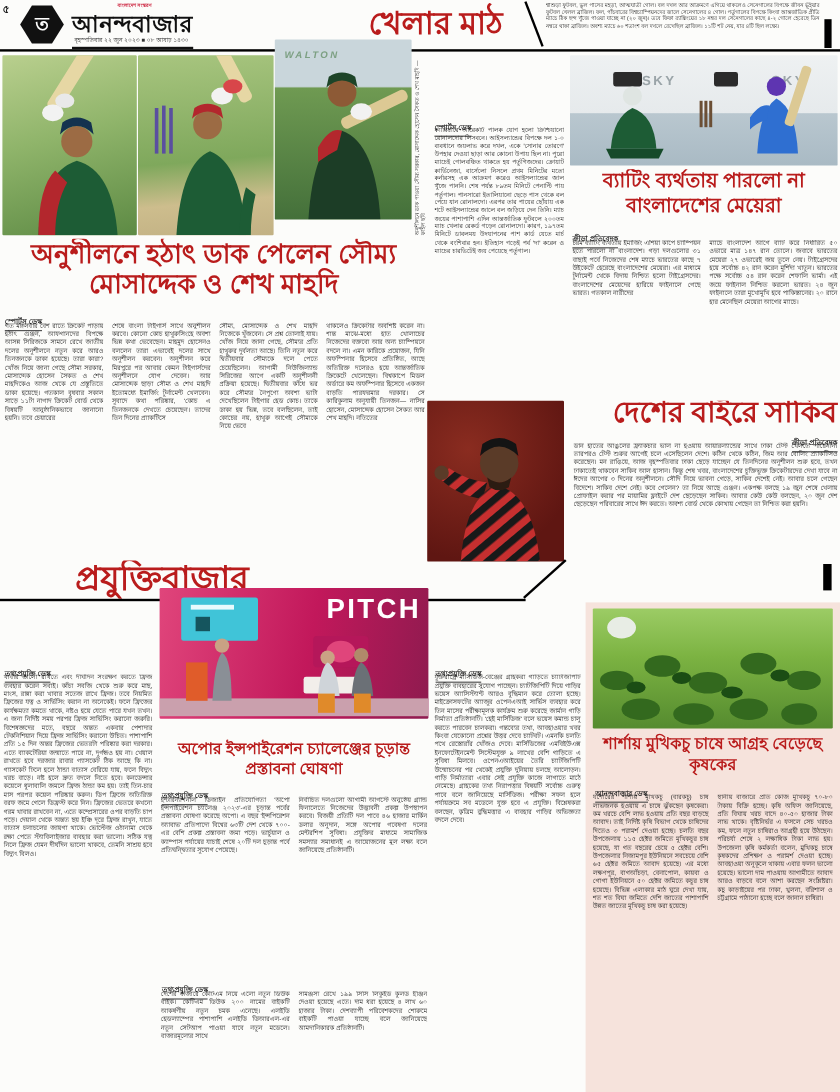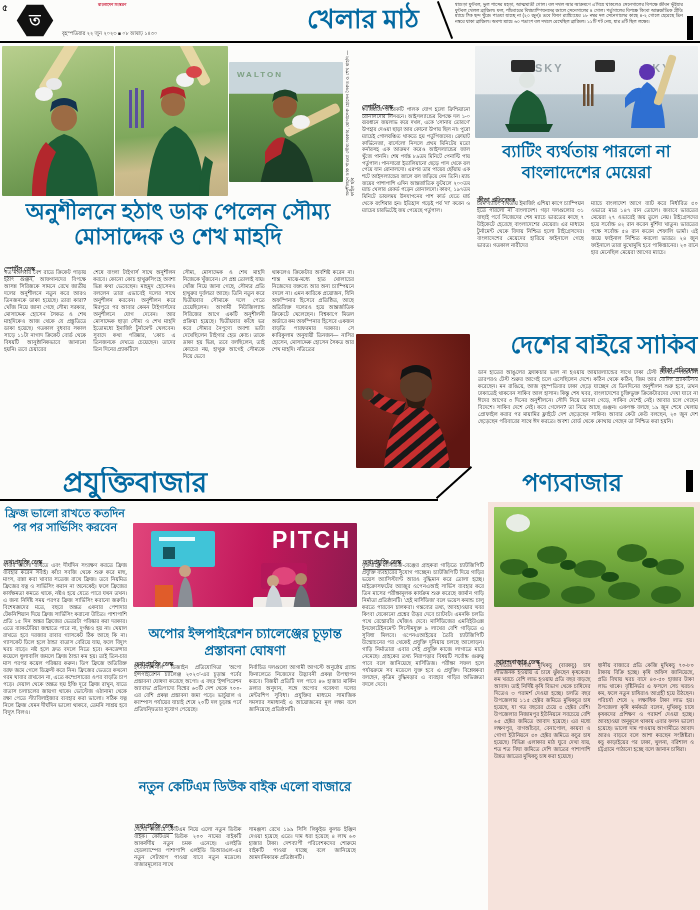--- a/index.html
+++ b/index.html
@@ -1,19 +1,19 @@
 <!DOCTYPE html>
 <html><head>
 <meta charset="utf-8">
 <style>
   html,body{margin:0;padding:0;background:#e9e9e6;}
   #page{position:relative;width:700px;height:910px;background:#fcfcfa;margin:0 auto;
         font-family:"Liberation Sans",sans-serif;color:#111;overflow:hidden;}
   .abs{position:absolute;}
-  .headline{font-weight:bold;color:#0369a1;text-align:center;overflow:hidden;}
+  .headline{font-weight:bold;color:#b91c1c;text-align:center;overflow:hidden;}
   .byline{font-weight:bold;font-size:6px;color:#222;border-bottom:1px solid #555;display:inline-block;padding-bottom:1px;}
   .body-text{font-size:5.3px;line-height:7px;text-align:justify;color:#1b1b1b;overflow:hidden;}
   .colrow{display:flex;gap:7px;overflow:hidden;}
   .colrow>div{flex:1;overflow:hidden;}
   .rule{background:#000;}
   .photo{position:absolute;overflow:hidden;border-radius:1px;}
   .vcap{writing-mode:vertical-rl;transform:rotate(180deg);font-size:4.6px;color:#333;overflow:hidden;line-height:1.1;}
   .pink{background:#f6e3dc;}
   .board-txt{font-weight:bold;color:#9aa4a8;letter-spacing:2px;}
   .diag{position:absolute;width:2px;background:#000;}
@@ -23,20 +23,21 @@
 
 <div id="page">
 
   <div class="abs" style="left:2px;top:1px;font-size:9px;font-weight:bold;">৫</div>
 
   <div class="abs" style="left:16px;top:4px;width:38px;height:33px;background:#111;clip-path:polygon(28% 2%,72% 2%,98% 50%,72% 98%,28% 98%,2% 50%);display:flex;align-items:center;justify-content:center;">
     <span style="color:#fff;font-size:15px;font-weight:bold;">ত</span>
   </div>
 
   <div class="abs" style="left:98px;top:2px;font-size:4px;color:#c8102e;font-weight:bold;">বাংলাদেশ সংস্করণ</div>
+  <div class="abs" style="left:60px;top:6px;font-size:19px;font-weight:bold;letter-spacing:.5px;border-bottom:2px solid #111;padding-bottom:1px;">আনন্দবাজার</div>
   <div class="abs" style="left:62px;top:30px;font-size:5px;color:#333;">বৃহস্পতিবার ২২ জুন ২০২৩ ■ ০৮ আষাঢ় ১৪৩০</div>
 
   <div class="abs headline" style="left:288px;top:0px;width:150px;font-size:26px;line-height:38px;">খেলার মাঠ</div>
 
   <div class="diag" style="left:444px;top:0px;height:40px;transform:rotate(-21deg);"></div>
 
   <div class="abs body-text" style="left:455px;top:2px;width:228px;height:37px;font-size:4.5px;line-height:5.6px;">শ্বাশুড়া ফুটবল, ভুল পাসের মহড়া, আত্মঘাতী গোল। বল দখল আর আক্রমণে এগিয়ে থাকলেও সেনেগালের বিপক্ষে জীবন ভূঁইয়ার ফুটবল খেলল ব্রাজিল। ফল, পাঁচবারের বিশ্বচ্যাম্পিয়নদের জালে সেনেগালের ৪ গোল। পর্তুগালের বিপক্ষে কিংবা আন্তর্জাতিক প্রীতি ম্যাচে ঠিক ছন্দ খুঁজে পাওয়া যাচ্ছে না (২০ জুন)। তবে ফিফা র‍্যাঙ্কিংয়ের ১৮ নম্বর দল সেনেগালের কাছে ৪-২ গোলে হেরেছে তিন নম্বরে থাকা ব্রাজিল। অবশ্য ম্যাচে ৬০ শতাংশ বল দখলে রেখেছিল ব্রাজিল। ১১টি শট নেয়, যার ৪টি ছিল লক্ষ্যে।</div>
   <div class="abs rule" style="left:687px;top:16px;width:6px;height:24px;"></div>
 
   <div class="abs rule" style="left:0;top:41px;width:700px;height:2px;"></div>
@@ -61,21 +62,21 @@
       <rect x="72" y="-16" width="11" height="58" rx="4" fill="#e6d7a4" transform="rotate(-28 77 12)"></rect>
       <ellipse cx="70" cy="34" rx="9" ry="7" fill="#f2f2f2"></ellipse>
         <ellipse cx="79" cy="26" rx="8" ry="6" fill="#d8464a"></ellipse>
       <circle cx="58" cy="58" r="12" fill="#9c6b44"></circle>
       <path d="M45 53 q13 -12 26 0 l-2 -9 q-11 -7 -22 0 z" fill="#b3272d"></path>
       <path d="M32 150 q4 -60 28 -70 q26 10 30 70 z" fill="#1d5c35"></path>
       <path d="M84 150 q2 -28 6 -40 l8 6 q-4 16 -4 34 z" fill="#1d5c35"></path>
     </svg>
   </div>
 
-  <div class="photo" style="left:229px;top:62px;width:114px;height:120px;background:linear-gradient(180deg,#c9d6db 0%,#c9d6db 26%,#6f9a52 27%,#44703a 100%);">
+  <div class="photo" style="left:229px;top:33px;width:114px;height:150px;background:linear-gradient(180deg,#c9d6db 0%,#c9d6db 26%,#6f9a52 27%,#44703a 100%);font-style:italic;">
     <div class="abs board-txt" style="left:8px;top:8px;font-size:8px;color:#7da083;">WALTON</div>
     <svg class="abs" style="left:0;top:0;" width="114" height="150">
       <rect x="78" y="28" width="10" height="60" rx="4" fill="#dcc994" transform="rotate(64 83 58)"></rect>
       <ellipse cx="72" cy="60" rx="9" ry="7" fill="#f2f2f2"></ellipse>
       <circle cx="56" cy="44" r="12" fill="#8d5a36"></circle>
       <path d="M43 40 q13 -12 26 0 l-2 -9 q-11 -7 -22 0 z" fill="#1d4428"></path>
       <path d="M28 150 q4 -62 28 -74 q28 10 32 74 z" fill="#1c3d26"></path>
       <path d="M36 90 q10 -18 20 -14 l-4 16 q-8 4 -16 10 z" fill="#b3272d"></path>
     </svg>
   </div>
@@ -135,56 +136,53 @@
       <circle cx="12" cy="60" r="6" fill="#5a3b28"></circle>
     </svg>
   </div>
   <div class="abs headline" style="left:494px;top:334px;width:220px;font-size:24px;line-height:23px;font-family:Liberation Serif, serif;">দেশের বাইরে সাকিব</div>
   <div class="abs" style="left:478px;top:358px;width:220px;text-align:right;"><span class="byline">ক্রীড়া প্রতিবেদক</span></div>
   <div class="abs body-text" style="left:478px;top:369px;width:220px;height:99px;">ডান হাতের আঙুলের ফ্র্যাকচার ভাল না হওয়ায় আয়ারল্যান্ডের সাথে ঢাকা টেস্ট খেলতে পারেননি। তারপরও টেস্ট শুরুর আগেই চলে এসেছিলেন দেশে। কঠিন থেকে কঠিন, জিম আর বোলিং প্র্যাকটিসও করেছেন। মন রাঙিয়ে, আজ বৃহস্পতিবার ঢাকা ছেড়ে যাচ্ছেন যে তিনদিনের অনুশীলন শুরু হবে, তখন ঢাকাতেই থাকবেন সাকিব আল হাসান। কিন্তু শেষ খবর, বাংলাদেশের চুক্তিভুক্ত ক্রিকেটারদের দেখা যাবে না ঈদের আগের ৩ দিনের অনুশীলনে। সৌদি নিয়ে ভাবনা গেড়ে, সাকিব দেশেই নেই। আবার চলে গেছেন বিদেশে। সাকিব দেশে নেই। কবে গেলেন? তা নিয়ে আছে গুঞ্জন। একপক্ষ বলছে ১৯ জুন শেষে খেলায় প্রোফাইল করার পর মায়ামির ফ্লাইটে দেশ ছেড়েছেন সাকিব। আবার কেউ কেউ বলছেন, ২০ জুন দেশ ছেড়েছেন পরিবারের সাথে ঈদ করতে। অবশ্য বোর্ড থেকে কোথায় গেছেন তা নিশ্চিত করা হয়নি।</div>
 
   <div class="abs headline" style="left:30px;top:467px;width:210px;font-size:28px;line-height:32px;">প্রযুক্তিবাজার</div>
   <div class="abs rule" style="left:0;top:499px;width:438px;height:2px;"></div>
   <div class="diag" style="left:453px;top:459px;height:47px;transform:rotate(48deg);"></div>
-  <div class="abs headline" style="left:492px;top:467px;width:160px;font-size:24px;line-height:32px;">পণ্যবাজার</div>
   <div class="abs rule" style="left:686px;top:470px;width:7px;height:22px;"></div>
 
-  <div class="abs headline" style="left:2px;top:506px;width:126px;font-size:11px;line-height:14px;">ফ্রিজ ভালো রাখতে কতদিন পর পর সার্ভিসিং করবেন</div>
   <div class="abs" style="left:4px;top:550px;"><span class="byline">তথ্যপ্রযুক্তি ডেস্ক</span></div>
   <div class="abs body-text" style="left:3px;top:562px;width:124px;height:344px;">খাবার ভালো রাখতে এবং দীর্ঘদিন সংরক্ষণ করতে ফ্রিজ ব্যবহার করেন সবাই। কাঁচা সবজি থেকে শুরু করে মাছ, মাংস, রান্না করা খাবার সতেজ রাখে ফ্রিজ। তবে নিয়মিত ফ্রিজের যত্ন ও সার্ভিসিং করান না অনেকেই। ফলে ফ্রিজের কার্যক্ষমতা কমতে থাকে, নষ্টও হয়ে যেতে পারে যখন তখন। এ জন্য নির্দিষ্ট সময় পরপর ফ্রিজ সার্ভিসিং করানো জরুরি। বিশেষজ্ঞদের মতে, বছরে অন্তত একবার পেশাদার টেকনিশিয়ান দিয়ে ফ্রিজ সার্ভিসিং করানো উচিত। পাশাপাশি প্রতি ১৫ দিন অন্তর ফ্রিজের ভেতরটা পরিষ্কার করা দরকার। এতে ব্যাকটেরিয়া জন্মাতে পারে না, দুর্গন্ধও হয় না। খেয়াল রাখতে হবে দরজার রাবার গ্যাসকেট ঠিক আছে কি না। গ্যাসকেট ঢিলে হলে ঠান্ডা বাতাস বেরিয়ে যায়, ফলে বিদ্যুৎ খরচ বাড়ে। নষ্ট হলে দ্রুত বদলে নিতে হবে। কনডেন্সার কয়েলে ধুলাবালি জমলে ফ্রিজ ঠান্ডা কম হয়। তাই তিন-চার মাস পরপর কয়েল পরিষ্কার করুন। ডিপ ফ্রিজে অতিরিক্ত বরফ জমে গেলে ডিফ্রস্ট করে নিন। ফ্রিজের ভেতরে কখনো গরম খাবার রাখবেন না, এতে কম্প্রেসারের ওপর বাড়তি চাপ পড়ে। দেয়াল থেকে অন্তত ছয় ইঞ্চি দূরে ফ্রিজ রাখুন, যাতে বাতাস চলাচলের জায়গা থাকে। ভোল্টেজ ওঠানামা থেকে রক্ষা পেতে স্ট্যাবিলাইজার ব্যবহার করা ভালো। সঠিক যত্ন নিলে ফ্রিজ যেমন দীর্ঘদিন ভালো থাকবে, তেমনি সাশ্রয় হবে বিদ্যুৎ বিলও।</div>
 
-  <div class="photo" style="left:133px;top:523px;width:224px;height:84px;background:linear-gradient(100deg,#e0457b 0%,#c2185b 55%,#8e1b4f 100%);">
+  <div class="photo" style="left:133px;top:490px;width:224px;height:109px;background:linear-gradient(100deg,#e0457b 0%,#c2185b 55%,#8e1b4f 100%);">
     <div class="abs" style="right:6px;top:4px;font-size:23px;font-weight:bold;color:#fff;letter-spacing:2px;font-family:'Liberation Sans',sans-serif;">PITCH</div>
     <svg class="abs" style="left:0;top:0;" width="224" height="107">
       <rect x="18" y="8" width="64" height="36" rx="2" fill="#40c4d8"></rect>
       <rect x="26" y="14" width="36" height="4" fill="#e8fbfd"></rect>
         <rect x="30" y="24" width="12" height="12" fill="#15555e"></rect>
       <rect x="128" y="40" width="46" height="26" rx="3" fill="#b5175a"></rect>
       <ellipse cx="151" cy="53" rx="12" ry="9" fill="#e0457b"></ellipse>
       <rect x="0" y="92" width="224" height="15" fill="#caa0ad"></rect>
       <rect x="22" y="62" width="18" height="32" fill="#e05c2a"></rect>
       <circle cx="52" cy="48" r="6" fill="#c9a284"></circle>
         <path d="M44 94 q2 -34 8 -40 q8 4 8 40 z" fill="#8a8f96"></path>
       <rect x="120" y="74" width="46" height="14" rx="2" fill="#f2eeea"></rect>
       <circle cx="140" cy="58" r="6" fill="#caa284"></circle>
         <path d="M132 90 q2 -24 8 -28 q8 4 10 28 z" fill="#cfd4d9"></path>
       <circle cx="168" cy="56" r="6" fill="#b08a6a"></circle>
         <path d="M160 90 q2 -24 8 -28 q8 4 10 28 z" fill="#6b7076"></path>
       <rect x="132" y="88" width="14" height="16" fill="#e08a2a"></rect>
         <rect x="162" y="88" width="14" height="16" fill="#e08a2a"></rect>
     </svg>
   </div>
-  <div class="abs headline" style="left:133px;top:616px;width:224px;font-size:13px;line-height:16.5px;margin-top:10px;">অপোর ইন্সপাইরেশন চ্যালেঞ্জের চূড়ান্ত প্রস্তাবনা ঘোষণা</div>
+  <div class="abs headline" style="left:133px;top:616px;width:224px;font-size:13px;line-height:16.5px;">অপোর ইন্সপাইরেশন চ্যালেঞ্জের চূড়ান্ত প্রস্তাবনা ঘোষণা</div>
   <div class="abs" style="left:135px;top:652px;"><span class="byline">তথ্যপ্রযুক্তি ডেস্ক</span></div>
   <div class="abs colrow" style="left:134px;top:664px;width:222px;height:110px;">
     <div class="body-text">ইন্টারন্যাশনাল ডিজাইন প্রতিযোগিতা 'অপো ইন্সপাইরেশন চ্যালেঞ্জ ২০২৩'-এর চূড়ান্ত পর্বের প্রস্তাবনা ঘোষণা করেছে অপো। এ বছর 'ইন্সপিরেশন অ্যাবাভ' প্রতিপাদ্যে বিশ্বের ৬৩টি দেশ থেকে ৭০০-এর বেশি প্রকল্প প্রস্তাবনা জমা পড়ে। ভার্চুয়াল ও ক্যাম্পাস পর্যায়ের যাচাই শেষে ২০টি দল চূড়ান্ত পর্বে প্রতিদ্বন্দ্বিতার সুযোগ পেয়েছে।</div>
     <div class="body-text">নির্বাচিত দলগুলো আগামী আগস্টে অনুষ্ঠেয় গ্র্যান্ড ফিনালেতে নিজেদের উদ্ভাবনী প্রকল্প উপস্থাপন করবে। বিজয়ী প্রতিটি দল পাবে ৪৬ হাজার মার্কিন ডলার অনুদান, সঙ্গে অপোর গবেষণা দলের মেন্টরশিপ সুবিধা। প্রযুক্তির মাধ্যমে সামাজিক সমস্যার সমাধানই এ আয়োজনের মূল লক্ষ্য বলে জানিয়েছে প্রতিষ্ঠানটি।</div>
   </div>
 
-  <div class="abs headline" style="left:133px;top:779px;width:224px;font-size:13px;line-height:16.5px;">নতুন কেটিএম ডিউক বাইক এলো বাজারে</div>
   <div class="abs" style="left:135px;top:814px;"><span class="byline">তথ্যপ্রযুক্তি ডেস্ক</span></div>
   <div class="abs colrow" style="left:134px;top:826px;width:222px;height:80px;">
     <div class="body-text">দেশের বাজারে কেটিএম নিয়ে এলো নতুন ডিউক বাইক। কেটিএম ডিউক ২০০ নামের বাইকটি আকর্ষণীয় নতুন চমক এনেছে। এলইডি হেডল্যাম্পের পাশাপাশি এলইডি ডিআরএল-এর নতুন সেটআপ পাওয়া যাবে নতুন মডেলে। বাজারমূল্যের সাথে</div>
     <div class="body-text">সামঞ্জস্য রেখে ১৯৯ সিসি লিকুইড কুলড ইঞ্জিন দেওয়া হয়েছে এতে। দাম ধরা হয়েছে ৪ লাখ ৬০ হাজার টাকা। দেশব্যাপী পরিবেশকদের শোরুমে বাইকটি পাওয়া যাচ্ছে বলে জানিয়েছে আমদানিকারক প্রতিষ্ঠানটি।</div>
   </div>
 
   <div class="abs" style="left:363px;top:550px;"><span class="byline">তথ্যপ্রযুক্তি ডেস্ক</span></div>
   <div class="abs body-text" style="left:362px;top:562px;width:122px;height:344px;">যুক্তরাষ্ট্রে মার্সিডিজ-বেঞ্জের গ্রাহকরা গাড়িতে চ্যাটজিপিটি প্রযুক্তি ব্যবহারের সুযোগ পাচ্ছেন। চ্যাটজিপিটি দিয়ে গাড়ির ভয়েস অ্যাসিস্ট্যান্ট আরও বুদ্ধিমান করে তোলা হচ্ছে। মাইক্রোসফটের অ্যাজুর ওপেনএআই সার্ভিস ব্যবহার করে তিন মাসের পরীক্ষামূলক কার্যক্রম শুরু করেছে জার্মান গাড়ি নির্মাতা প্রতিষ্ঠানটি। 'হেই মার্সিডিজ' বলে ভয়েস কমান্ড চালু করতে পারবেন চালকরা। গন্তব্যের তথ্য, আবহাওয়ার খবর কিংবা যেকোনো প্রশ্নের উত্তর দেবে চ্যাটবট। এমনকি চলতি পথে রেস্তোরাঁর খোঁজও দেবে। মার্সিডিজের এমবিইউএক্স ইনফোটেইনমেন্ট সিস্টেমযুক্ত ৯ লাখের বেশি গাড়িতে এ সুবিধা মিলবে। ওপেনএআইয়ের তৈরি চ্যাটজিপিটি উন্মোচনের পর থেকেই প্রযুক্তি দুনিয়ায় চলছে আলোড়ন। গাড়ি নির্মাতারা এবার সেই প্রযুক্তি কাজে লাগাতে মাঠে নেমেছে। গ্রাহকের তথ্য নিরাপত্তার বিষয়টি সর্বোচ্চ গুরুত্ব পাবে বলে জানিয়েছে মার্সিডিজ। পরীক্ষা সফল হলে পর্যায়ক্রমে সব মডেলে যুক্ত হবে এ প্রযুক্তি। বিশ্লেষকরা বলছেন, কৃত্রিম বুদ্ধিমত্তার এ ব্যবহার গাড়ির অভিজ্ঞতা বদলে দেবে।</div>
 
   <div class="abs pink" style="left:488px;top:502px;width:212px;height:408px;"></div>
@@ -204,19 +202,20 @@
           <ellipse cx="172" cy="88" rx="15" ry="9"></ellipse>
       </g>
       <g fill="#1b4d14">
         <ellipse cx="36" cy="66" rx="8" ry="5"></ellipse>
           <ellipse cx="74" cy="58" rx="8" ry="5"></ellipse>
           <ellipse cx="116" cy="70" rx="9" ry="5"></ellipse>
           <ellipse cx="156" cy="56" rx="8" ry="5"></ellipse>
       </g>
     </svg>
   </div>
+  <div class="abs headline" style="left:490px;top:611px;width:208px;font-size:13.5px;line-height:17.5px;">শার্শায় মুখিকচু চাষে আগ্রহ বেড়েছে কৃষকের</div>
   <div class="abs" style="left:496px;top:650px;"><span class="byline">আনন্দবাজার ডেস্ক</span></div>
   <div class="abs colrow" style="left:494px;top:662px;width:200px;height:244px;">
     <div class="body-text">যশোরের শার্শায় মুখিকচু (বারকচু) চাষ লাভজনক হওয়ায় এ চাষে ঝুঁকছেন কৃষকেরা। কম খরচে বেশি লাভ হওয়ায় প্রতি বছর বাড়ছে আবাদ। তাই নির্দিষ্ট কৃষি বিভাগ থেকে চাষিদের দিতেও ৩ পরামর্শ দেওয়া হচ্ছে। চলতি বছর উপজেলায় ১১৫ হেক্টর জমিতে মুখিকচুর চাষ হয়েছে, যা গত বছরের চেয়ে ৫ হেক্টর বেশি। উপজেলার নিজামপুর ইউনিয়নে সবচেয়ে বেশি ৬৫ হেক্টর জমিতে আবাদ হয়েছে। এর মধ্যে লক্ষণপুর, বাগআঁচড়া, বেনাপোল, কায়বা ও গোগা ইউনিয়নে ৫০ হেক্টর জমিতে কচুর চাষ হয়েছে। বিভিন্ন এলাকার মাঠ ঘুরে দেখা যায়, শত শত বিঘা জমিতে দেশি জাতের পাশাপাশি উন্নত জাতের মুখিকচু চাষ করা হয়েছে।</div>
     <div class="body-text">স্থানীয় বাজারে প্রতি কেজি মুখিকচু ৭০-৮০ টাকায় বিক্রি হচ্ছে। কৃষি অফিস জানিয়েছে, প্রতি বিঘায় খরচ বাদে ৪০-৫০ হাজার টাকা লাভ থাকে। বৃষ্টিনির্ভর এ ফসলে সেচ খরচও কম, ফলে নতুন চাষিরাও আগ্রহী হয়ে উঠছেন। পরিচর্যা শেষে ২ লক্ষাধিক টাকা লাভ হয়। উপজেলা কৃষি কর্মকর্তা বলেন, মুখিকচু চাষে কৃষকদের প্রশিক্ষণ ও পরামর্শ দেওয়া হচ্ছে। আবহাওয়া অনুকূলে থাকায় এবার ফলন ভালো হয়েছে। ভালো দাম পাওয়ায় আগামীতে আবাদ আরও বাড়বে বলে আশা করছেন সংশ্লিষ্টরা। কচু কাড়াইয়ের পর ঢাকা, খুলনা, বরিশাল ও চট্টগ্রামে পাঠানো হচ্ছে বলে জানান চাষিরা।</div>
   </div>
 
 </div>
 
 </body></html>

